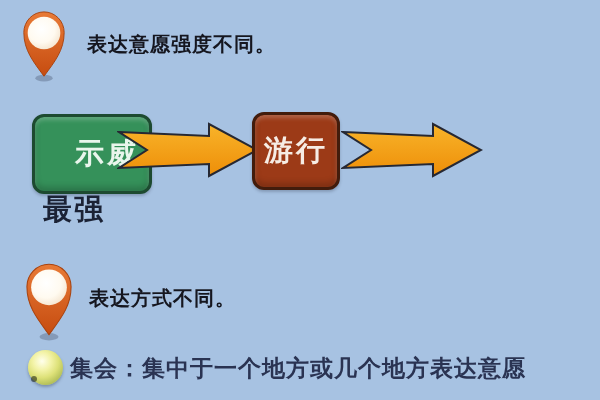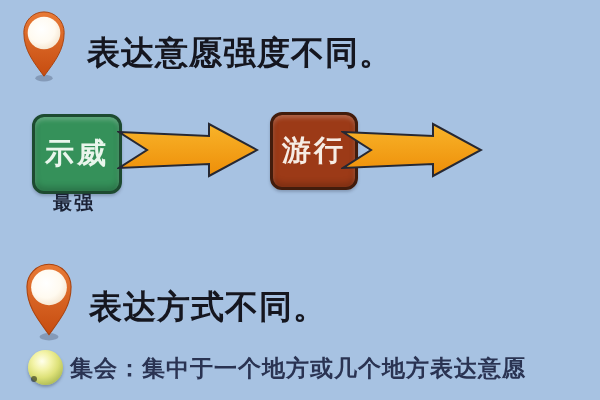--- a/index.html
+++ b/index.html
@@ -3,42 +3,42 @@
 <meta charset="utf-8">
 <style>
   html,body{margin:0;padding:0;}
   .canvas{
     position:relative;width:600px;height:400px;overflow:hidden;
     background:#a7c2e2;
     font-family:"Liberation Sans","DejaVu Sans",sans-serif;
   }
   .section-title{
     position:absolute;font-weight:bold;color:#15161f;
-    font-size:33px;letter-spacing:1px;white-space:nowrap;
+    font-size:20px;letter-spacing:1px;white-space:nowrap;
   }
   .title-1{left:87px;top:31px;}
   .title-2{left:89px;top:285px;}
   .pin{position:absolute;}
   .pin-1{left:20px;top:8px;width:48px;height:75px;}
   .pin-2{left:22px;top:260px;width:54px;height:82px;}
   .node{
     position:absolute;border-radius:12px;
     display:flex;align-items:center;justify-content:center;
     font-size:29px;font-weight:bold;letter-spacing:3px;
     box-shadow:inset 0 3px 4px rgba(255,255,255,.22), inset 0 -4px 6px rgba(0,0,0,.20), 0 2px 3px rgba(30,40,60,.25);
   }
-  .node-0{left:32px;top:114px;width:84px;height:74px;background:#35915a;border:3px solid #1d4a30;color:#e9f6ec;}
-  .node-1{left:270px;top:112px;width:82px;height:72px;background:#9c3a17;border:3px solid #421c0c;color:#f6ece4;}
+  .node-0{left:32px;top:114px;width:84px;height:74px;background:#35915a;border:3px solid #1d4a30;color:#e9f6ec;padding-left:30px;}
+  .node-1{left:252px;top:112px;width:82px;height:72px;background:#9c3a17;border:3px solid #421c0c;color:#f6ece4;}
   .node-2{left:484px;top:112px;width:78px;height:72px;background:#8b9199;border:3px solid #4c525c;color:#eef1f4;}
   .arrow{position:absolute;width:142px;height:58px;top:121px;}
   .arrow-1{left:117px;}
   .arrow-2{left:341px;}
   .rank{
     position:absolute;top:190px;text-align:center;
-    font-size:19px;font-weight:bold;color:#1b2235;letter-spacing:2px;
+    font-size:29px;font-weight:bold;color:#1b2235;letter-spacing:2px;
   }
   .rank-0{left:25px;width:98px;}
   .rank-1{left:252px;width:94px;}
   .rank-2{left:477px;width:92px;}
   .ball{
     position:absolute;left:28px;top:350px;width:35px;height:35px;border-radius:50%;
     background:radial-gradient(circle at 40% 32%, #ffffec 0%, #f3f3a8 28%, #dde178 52%, #b3bf58 76%, #879548 92%, #737f47 100%);
     box-shadow:0 2px 3px rgba(40,50,70,.35);
   }
   .ball::after{

